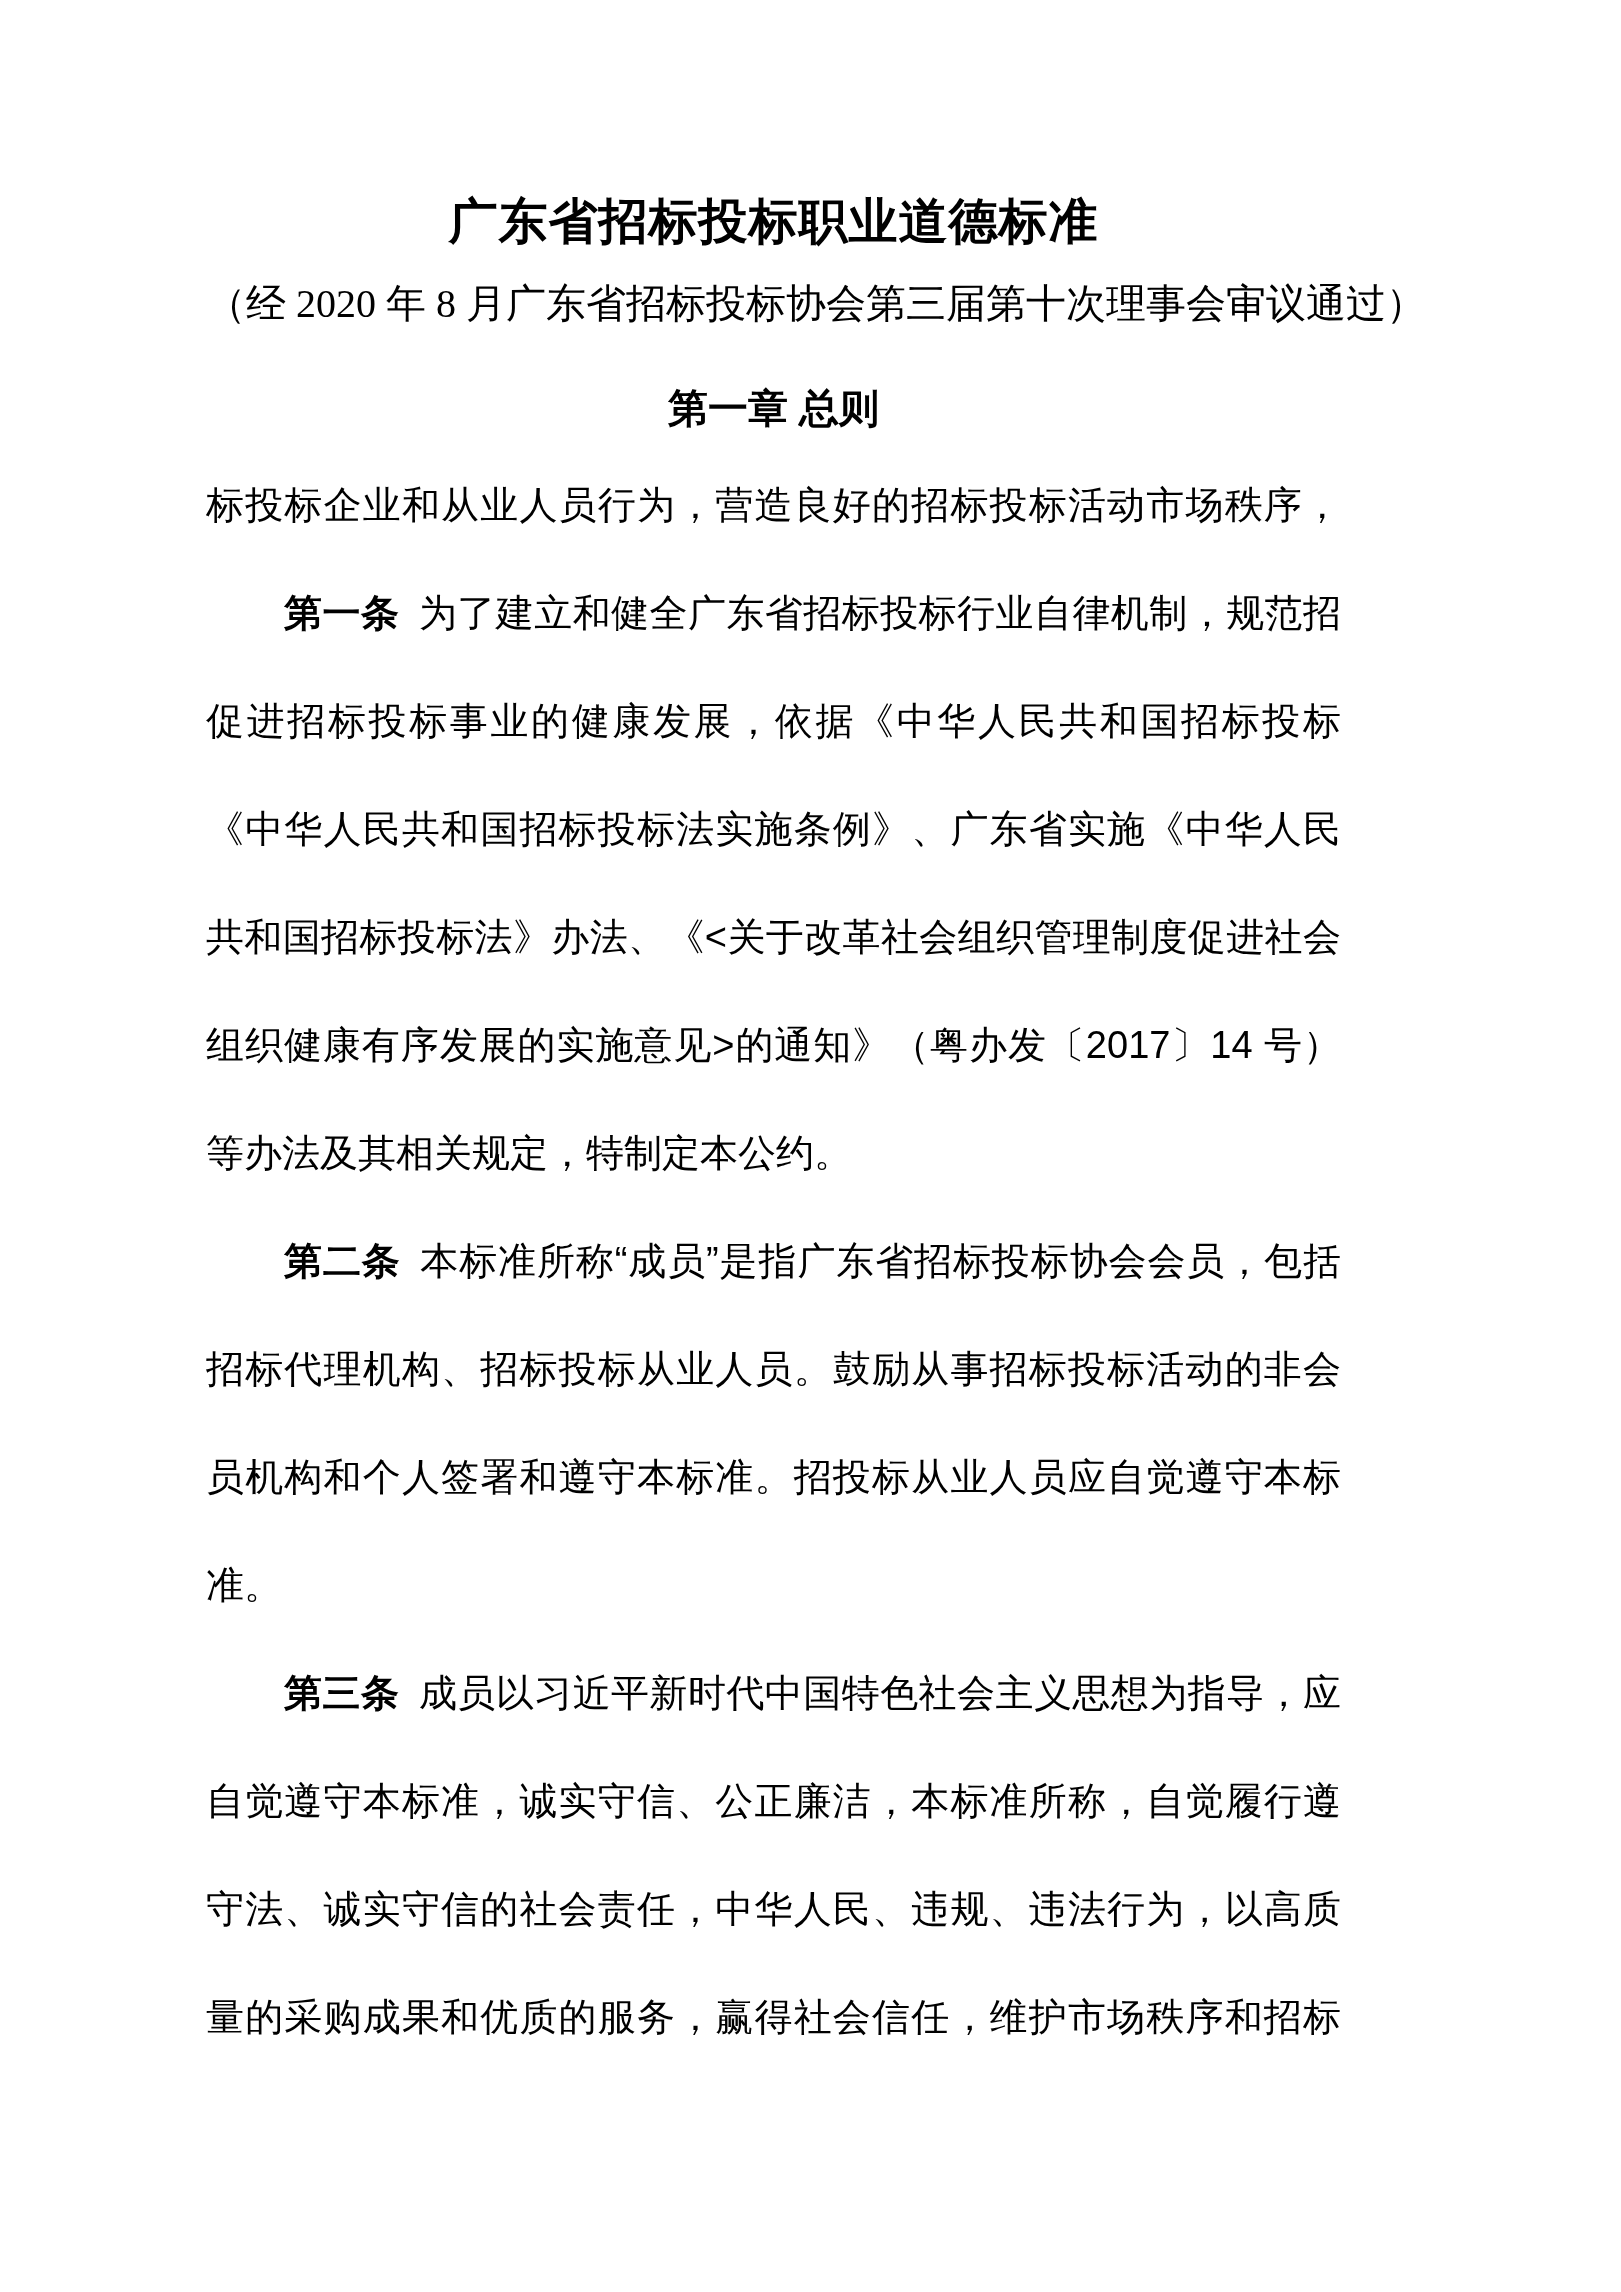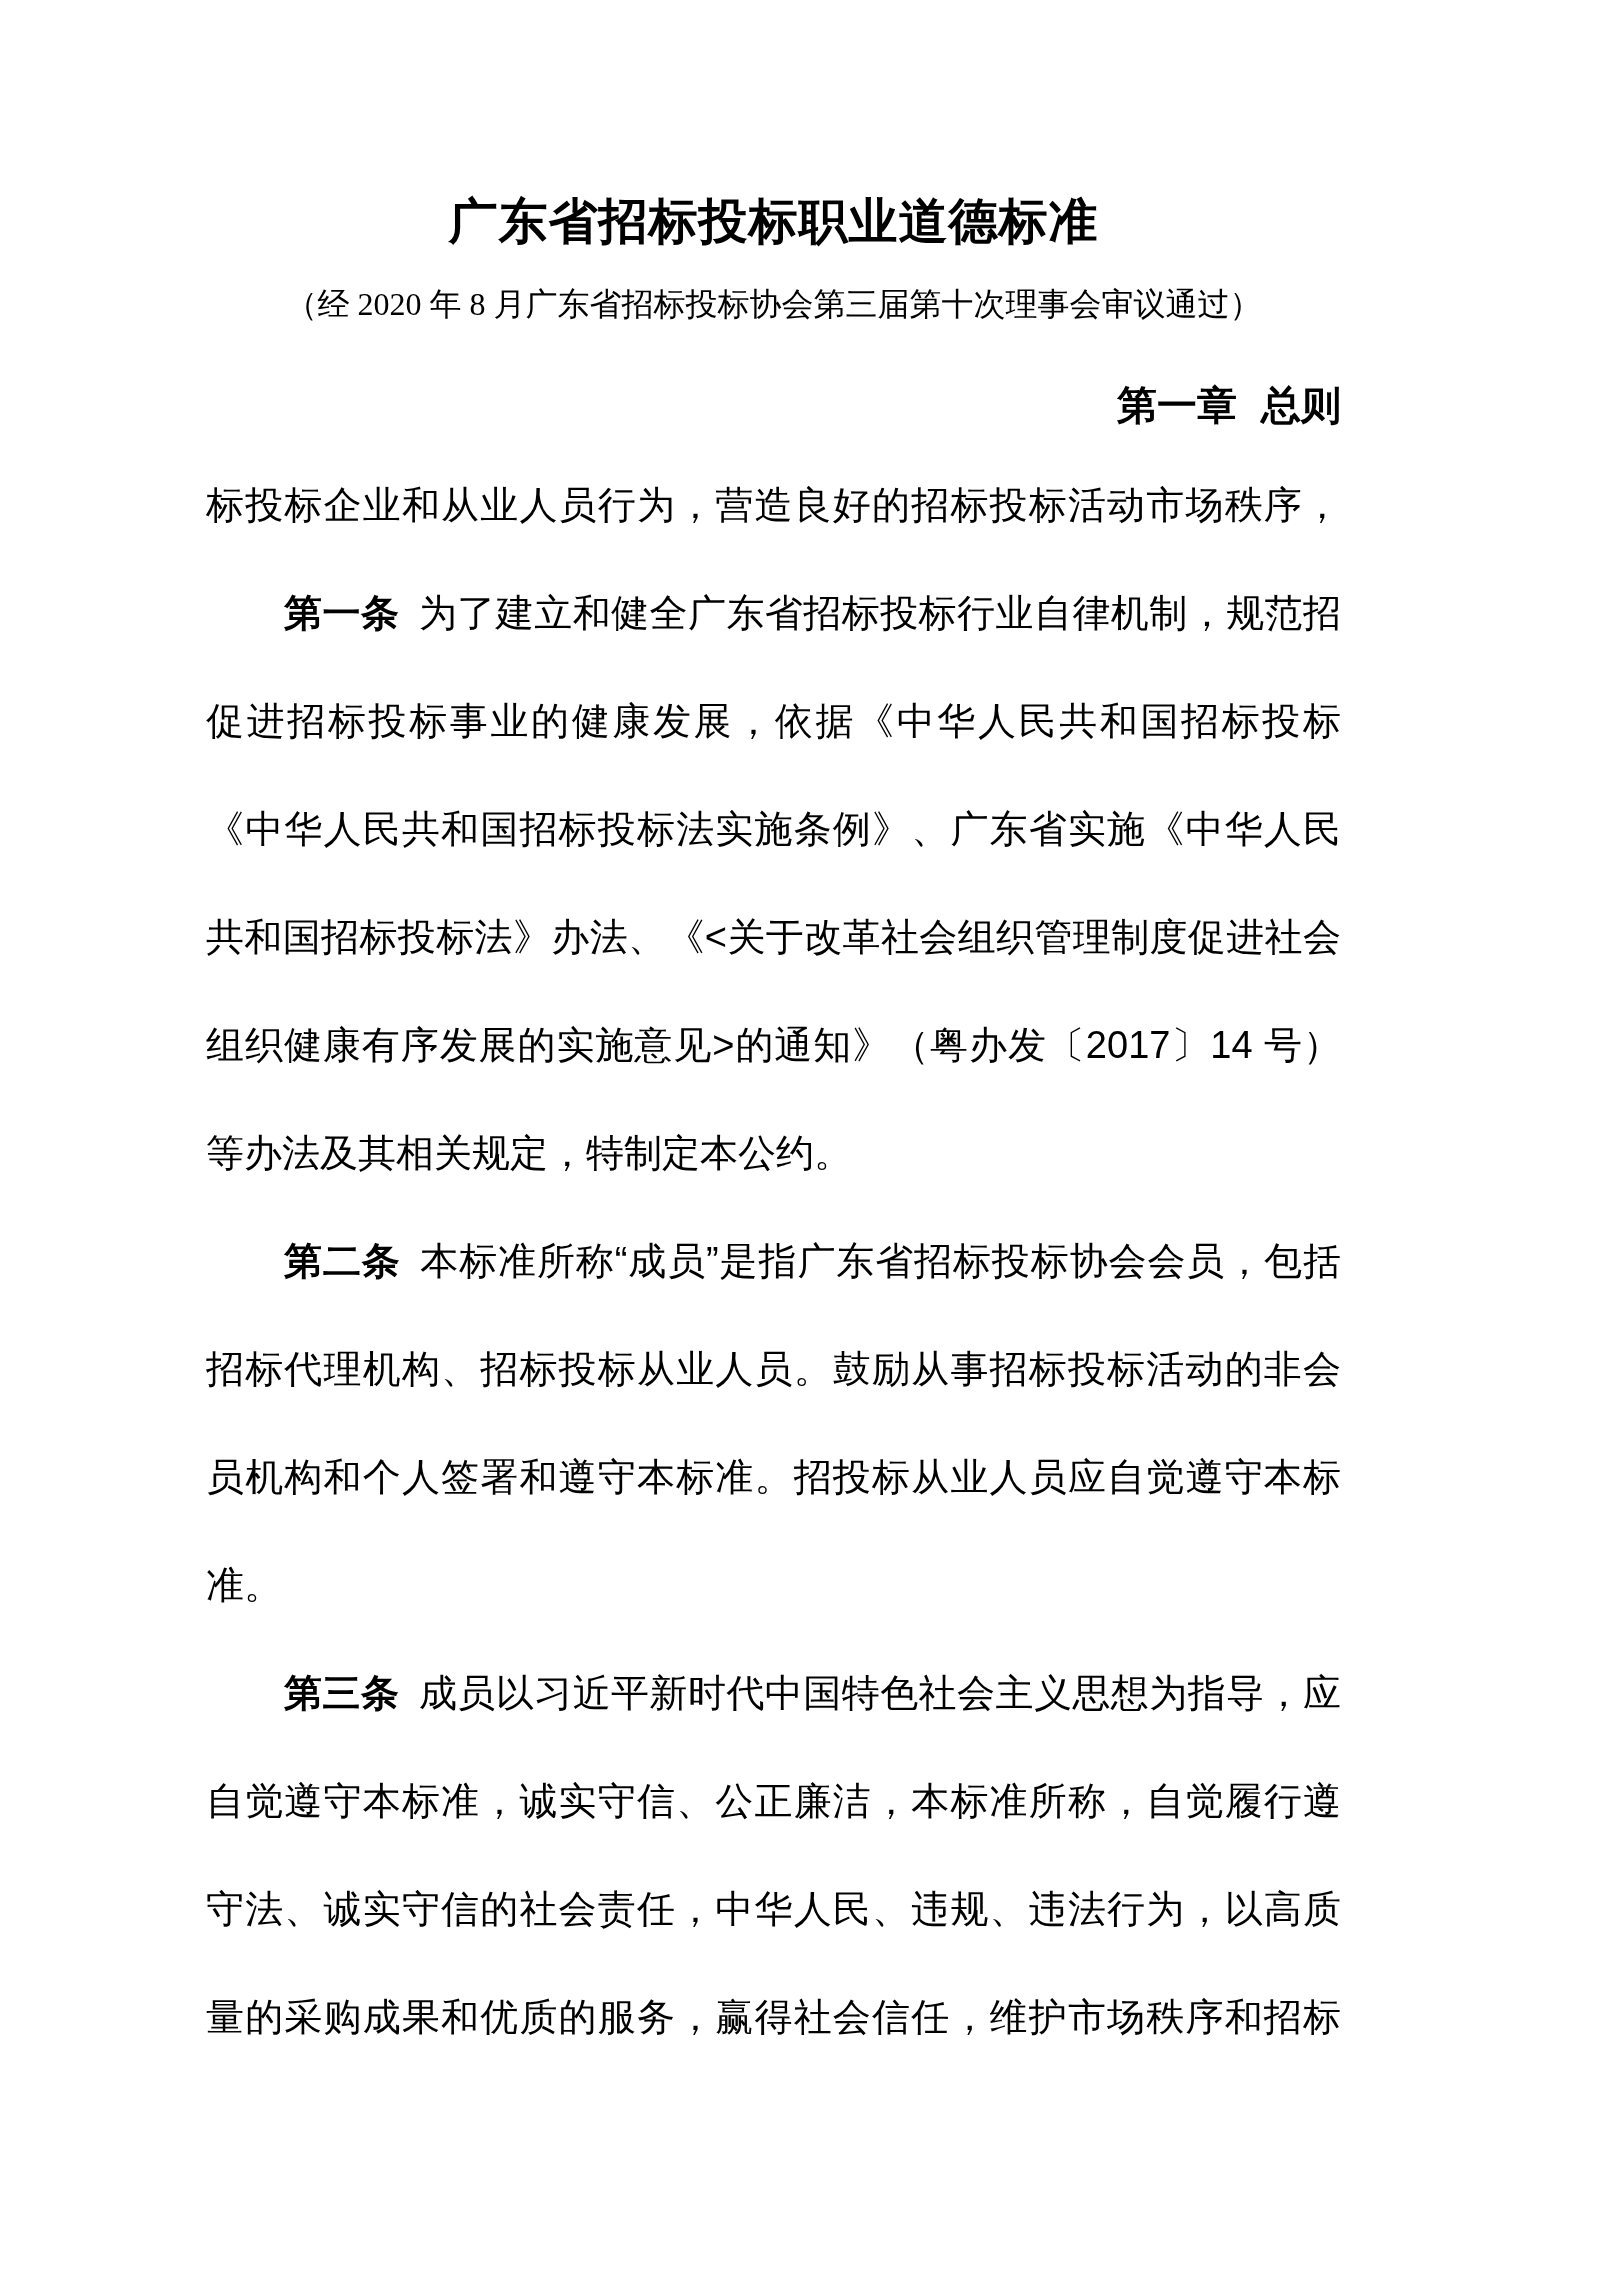--- a/index.html
+++ b/index.html
@@ -24,34 +24,33 @@
   .doc-title {
     font-size: 49px;
     line-height: 61px;
     font-weight: 700;
     letter-spacing: 1px;
     text-align: center;
     white-space: nowrap;
   }
   .doc-subtitle {
     margin-top: 26.5px;
-    font-size: 32px;
+    font-size: 40px;
     line-height: 50px;
     text-align: center;
     font-family: "Liberation Serif", "DejaVu Serif", serif;
     white-space: nowrap;
   }
   .chapter-heading {
     margin-top: 53px;
     font-size: 40px;
     line-height: 53px;
     font-weight: 700;
-    text-align: right;
+    text-align: center;
     white-space: nowrap;
-    font-family: Liberation Mono, monospace;
   }
   .body-text {
     margin-top: 16.7px;
   }
   .line {
     font-size: 38px;
     height: 108px;
     line-height: 108px;
     text-align: justify;
     text-align-last: justify;

